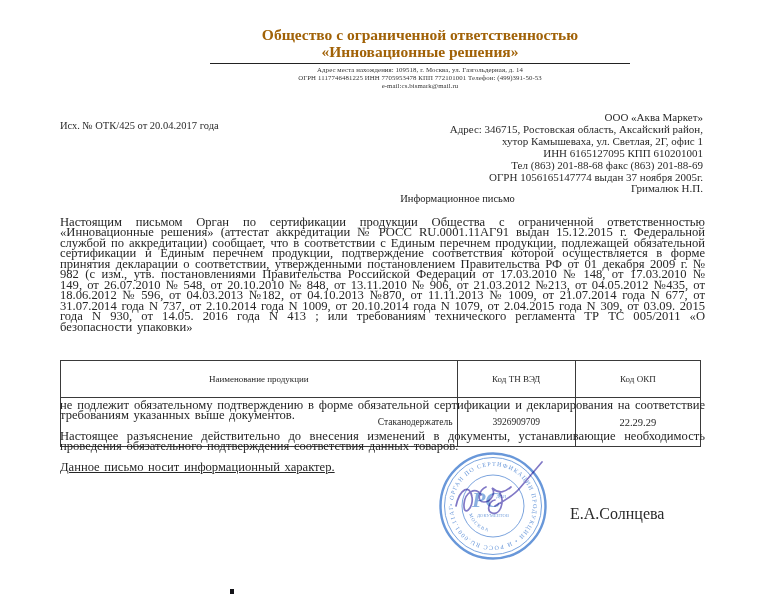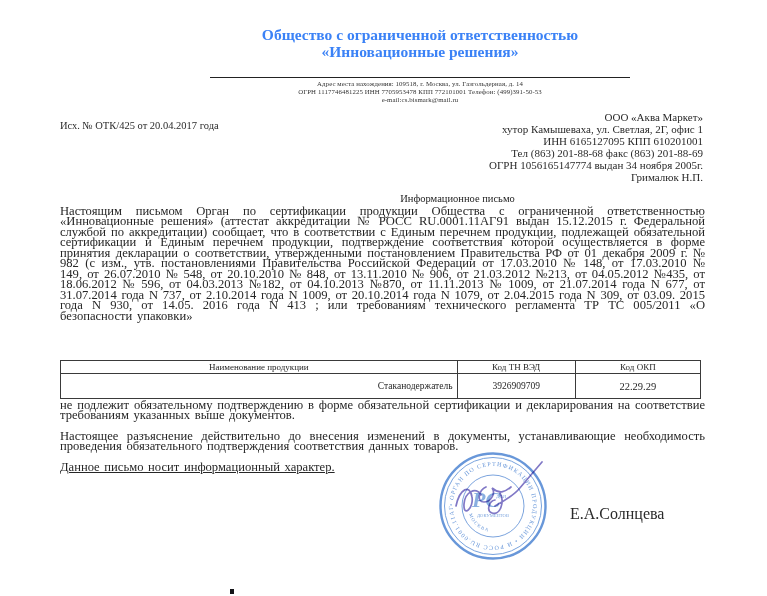--- a/index.html
+++ b/index.html
@@ -2,41 +2,41 @@
 <html><head>
 <meta charset="utf-8">
 <style>
   html,body{margin:0;padding:0;background:#ffffff;}
   .page{
     position:relative;width:767px;height:596px;background:#ffffff;overflow:hidden;
     font-family:"Liberation Serif","DejaVu Serif",serif;color:#242424;
   }
   
   .letterhead{position:absolute;left:120px;top:26px;width:600px;text-align:center;}
-  .lh-title{font-weight:bold;font-size:15.5px;line-height:17px;color:#3b82f6;
-    width:420px;margin:0 auto;padding-bottom:17px;border-bottom:1.6px solid #222;}
+  .lh-title{font-weight:bold;font-size:15.5px;line-height:17px;color:#a16207;
+    width:420px;margin:0 auto;padding-bottom:3px;border-bottom:1.6px solid #222;}
   .lh-addr{margin-top:2px;font-size:6.8px;line-height:8px;color:#333;letter-spacing:.1px;}
   
   .ref{position:absolute;left:60px;top:120px;font-size:10.5px;color:#2a2a2a;}
   .recipient{position:absolute;right:64px;top:112px;text-align:right;
     font-size:11px;line-height:11.9px;color:#2a2a2a;}
   
   .subject{position:absolute;left:437px;top:193px;transform:translateX(-50%);
     font-size:10.5px;color:#222;padding-left:41px;}
   
   .body-par{position:absolute;left:60px;width:645px;text-align:justify;
     font-size:12.6px;line-height:10.45px;color:#262626;word-spacing:1.5px;}
-  .p1{top:206px;}
+  .p1{top:217px;}
   .p-after-table{top:400px;}
   .p2{top:431px;}
   .p3{top:462px;width:400px;text-align:left;text-decoration:underline;}
   
   .cert-table{position:absolute;left:60px;top:360px;width:641px;border-collapse:collapse;
     font-size:9.5px;color:#262626;}
-  .cert-table td,.cert-table th{border:1px solid #3a3a3a;font-weight:normal;padding:0 4px;}
+  .cert-table td,.cert-table th{border:1px solid #3a3a3a;font-weight:normal;padding:12px 4px;}
   .cert-table .hrow td{height:12px;text-align:center;font-size:9px;}
   .cert-table .drow td{height:24px;}
   .col1{width:399px;} .col2{width:112px;text-align:center;} .col3{width:120px;text-align:center;}
   .drow .col1{text-align:right;padding-left:7px;}
   .drow .col3{font-size:10.5px;}
   
   .sig-left{position:absolute;left:60px;top:505px;font-size:10.3px;color:#2a2a2a;}
   .sig-name{position:absolute;left:570px;top:505px;font-size:16px;color:#2a2a2a;}
   
   .stamp{position:absolute;left:438px;top:451px;mix-blend-mode:multiply;opacity:.92;}
@@ -58,24 +58,25 @@
       <div>Адрес  места нахождения: 109518, г. Москва, ул. Газгольдерная, д. 14</div>
       <div>ОГРН 1117746481225 ИНН 7705953478 КПП 772101001 Телефон: (499)391-50-53</div>
       <div>e-mail:cs.bismark@mail.ru</div>
     </div>
   </div>
 
   <div class="ref">Исх. №  ОТК/425 от 20.04.2017 года</div>
 
   <div class="recipient">
     <div>ООО «Аква Маркет»</div>
+    <div>Адрес: 346715, Ростовская область, Аксайский район,</div>
     <div>хутор Камышеваха, ул. Светлая, 2Г, офис 1</div>
     <div>ИНН 6165127095 КПП 610201001</div>
     <div>Тел (863) 201-88-68 факс (863) 201-88-69</div>
-    <div>ОГРН 1056165147774 выдан 34 ноября 2005г.</div>
+    <div>ОГРН 1056165147774 выдан 37 ноября 2005г.</div>
     <div>Грималюк Н.П.</div>
   </div>
 
   <div class="subject">Информационное письмо</div>
 
   <div class="body-par p1">Настоящим письмом Орган по сертификации продукции Общества с ограниченной ответственностью «Инновационные решения» (аттестат аккредитации № РОСС RU.0001.11АГ91 выдан 15.12.2015 г. Федеральной службой по аккредитации) сообщает, что в соответствии с Единым перечнем продукции, подлежащей обязательной сертификации и Единым перечнем продукции, подтверждение соответствия которой осуществляется в форме принятия декларации о соответствии, утвержденными постановлением Правительства РФ от 01 декабря 2009 г. № 982 (с изм., утв. постановлениями Правительства Российской Федерации от 17.03.2010 № 148, от 17.03.2010 № 149, от 26.07.2010 № 548, от 20.10.2010 № 848,  от 13.11.2010 № 906, от 21.03.2012 №213, от 04.05.2012 №435, от 18.06.2012 № 596, от 04.03.2013 №182, от 04.10.2013 №870, от 11.11.2013 № 1009, от 21.07.2014 года N 677,  от 31.07.2014 года N 737, от 2.10.2014 года N 1009,  от 20.10.2014 года N 1079, от 2.04.2015 года N 309, от 03.09. 2015 года N 930, от 14.05. 2016 года N 413  ; или требованиям технического регламента ТР ТС 005/2011 «О безопасности упаковки»</div>
 
   <table class="cert-table">
     <tbody>
       <tr class="hrow">

